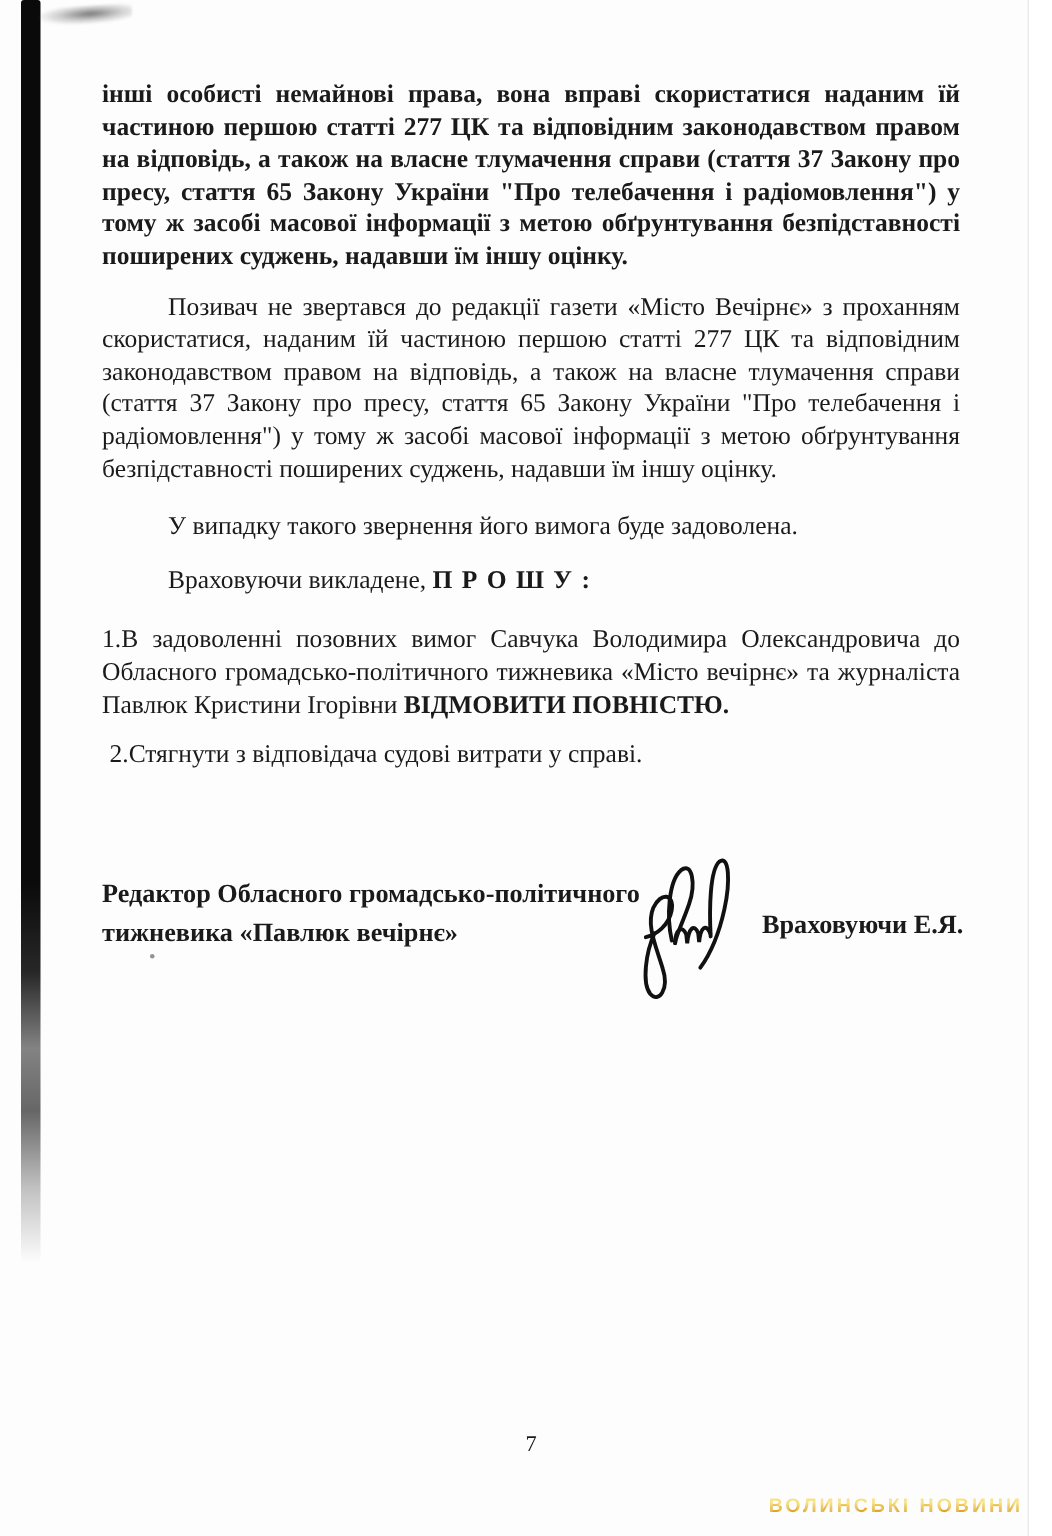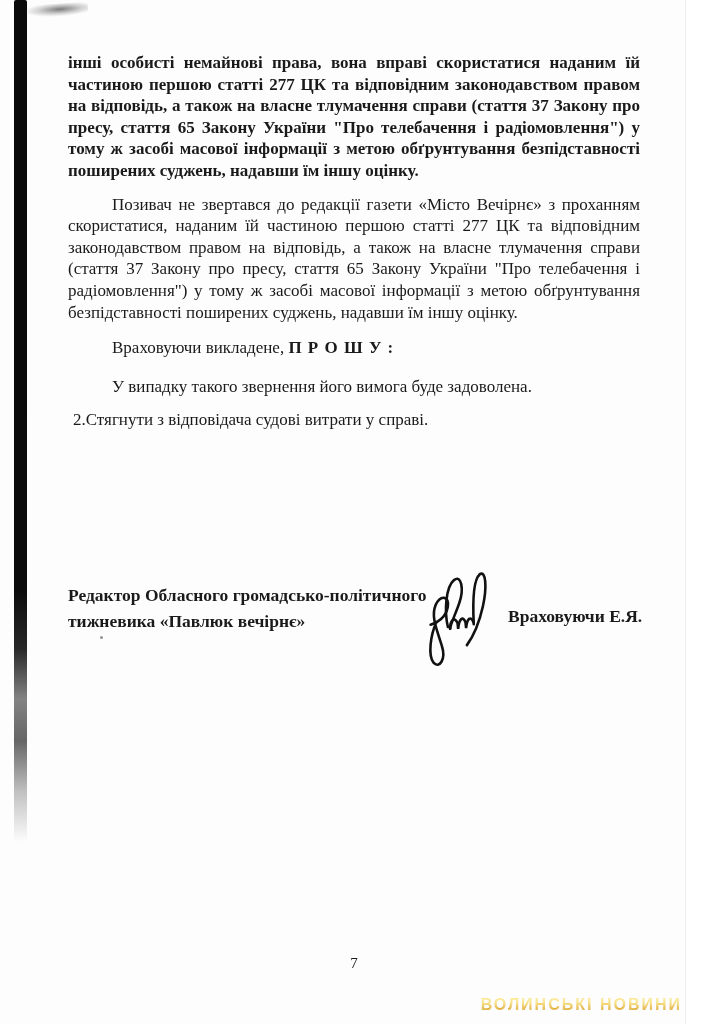--- a/index.html
+++ b/index.html
@@ -68,21 +68,21 @@
     font-size:17.5px;font-weight:bold;
   }
   
   .page-num{
     position:absolute;left:68px;top:955px;width:572px;
     text-align:center;font-size:15px;
   }
   .watermark{
     position:absolute;right:3px;top:996px;
     font-family:"Liberation Sans", sans-serif;
-    font-weight:bold;font-size:16px;letter-spacing:2px;
+    font-weight:bold;font-size:13px;letter-spacing:2px;
     background:linear-gradient(to bottom,#fdf0a8 0%,#f5d96a 38%,#e3b02f 62%,#d3940f 100%);
     -webkit-background-clip:text;background-clip:text;
     color:transparent;
     text-shadow:0 1px 0 rgba(255,255,255,0.25);
     white-space:nowrap;
   }
 </style>
 </head>
 <body>
 
@@ -90,24 +90,25 @@
 
   <div class="left-strip"></div>
   <div class="top-smudge"></div>
   <div class="speck"></div>
 
   <div class="content">
     <p class="p-bold">інші особисті немайнові права, вона вправі скористатися наданим їй частиною першою статті 277 ЦК та відповідним законодавством правом на відповідь, а також на власне тлумачення справи (стаття 37 Закону про пресу, стаття 65 Закону України "Про телебачення і радіомовлення") у тому ж засобі масової інформації з метою обґрунтування безпідставності поширених суджень, надавши їм іншу оцінку.</p>
 
     <p class="indent m1">Позивач не звертався до редакції газети «Місто Вечірнє» з проханням скористатися, наданим їй частиною першою статті 277 ЦК та відповідним законодавством правом на відповідь, а також на власне тлумачення справи (стаття 37 Закону про пресу, стаття 65 Закону України "Про телебачення і радіомовлення") у тому ж засобі масової інформації з метою обґрунтування безпідставності поширених суджень, надавши їм іншу оцінку.</p>
 
+    <p class="indent m2">У випадку такого звернення його вимога буде задоволена.</p>
+
     <p class="indent m3"><span>Враховуючи викладене, </span><span class="request-word">П Р О Ш У :</span></p>
 
-    <p class="indent m2">У випадку такого звернення його вимога буде задоволена.</p>
-
+    <p class="m4"><span>1.В задоволенні позовних вимог Савчука Володимира Олександровича до Обласного громадсько-політичного тижневика «Місто вечірнє» та журналіста Павлюк Кристини Ігорівни </span><span class="verdict">ВІДМОВИТИ ПОВНІСТЮ.</span></p>
 
     <p class="m5 item2">2.Стягнути з відповідача судові витрати у справі.</p>
   </div>
 
   <div class="signer-title">
     <div>Редактор Обласного громадсько-політичного</div>
     <div>тижневика «Павлюк вечірнє»</div>
   </div>
 
   <svg class="signature-svg" viewBox="0 0 82 104" fill="none" stroke="#111" stroke-width="2.6" stroke-linecap="round">

